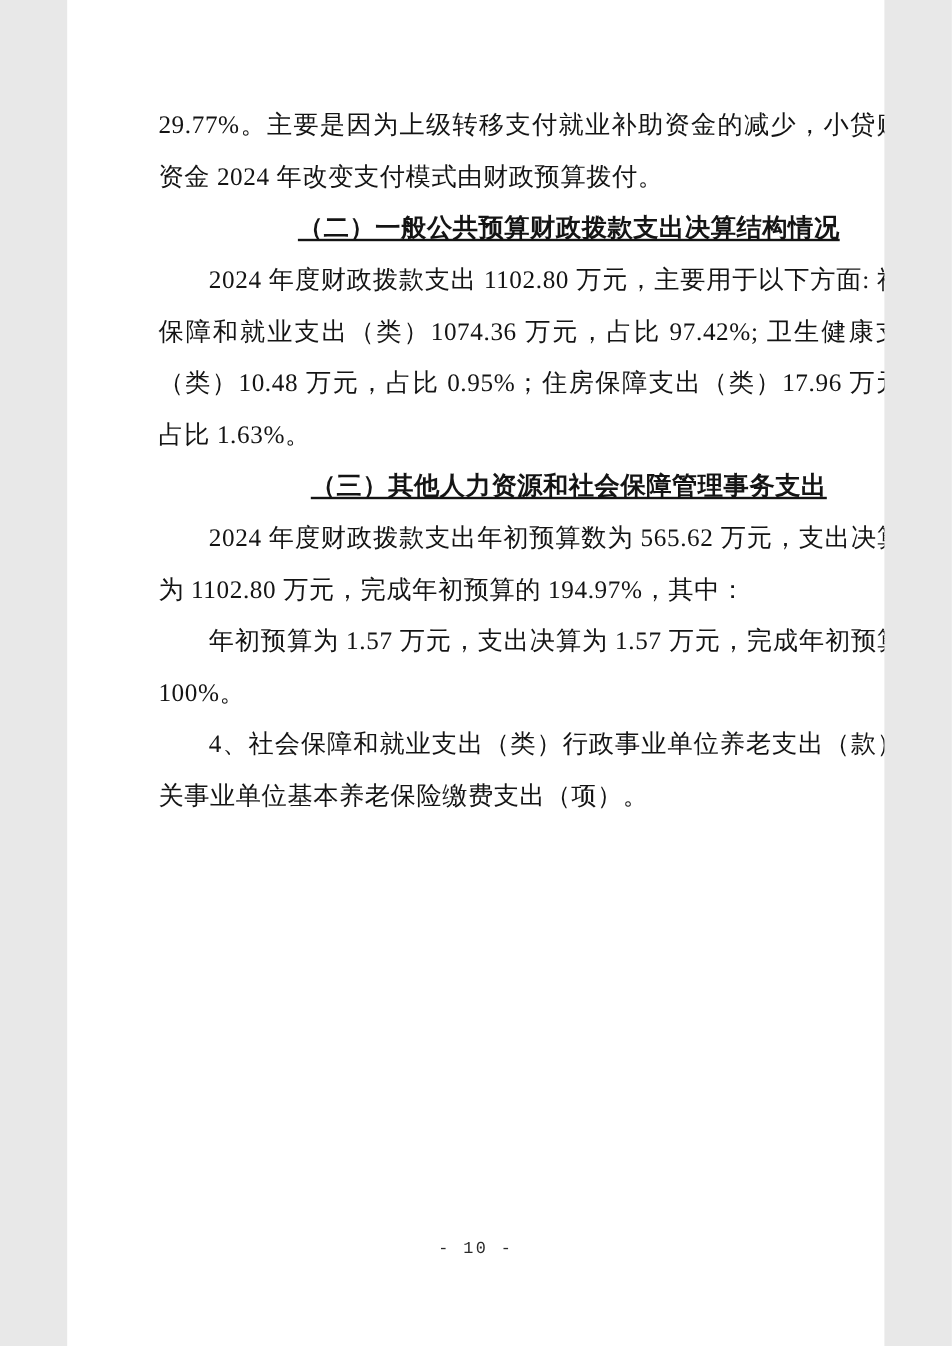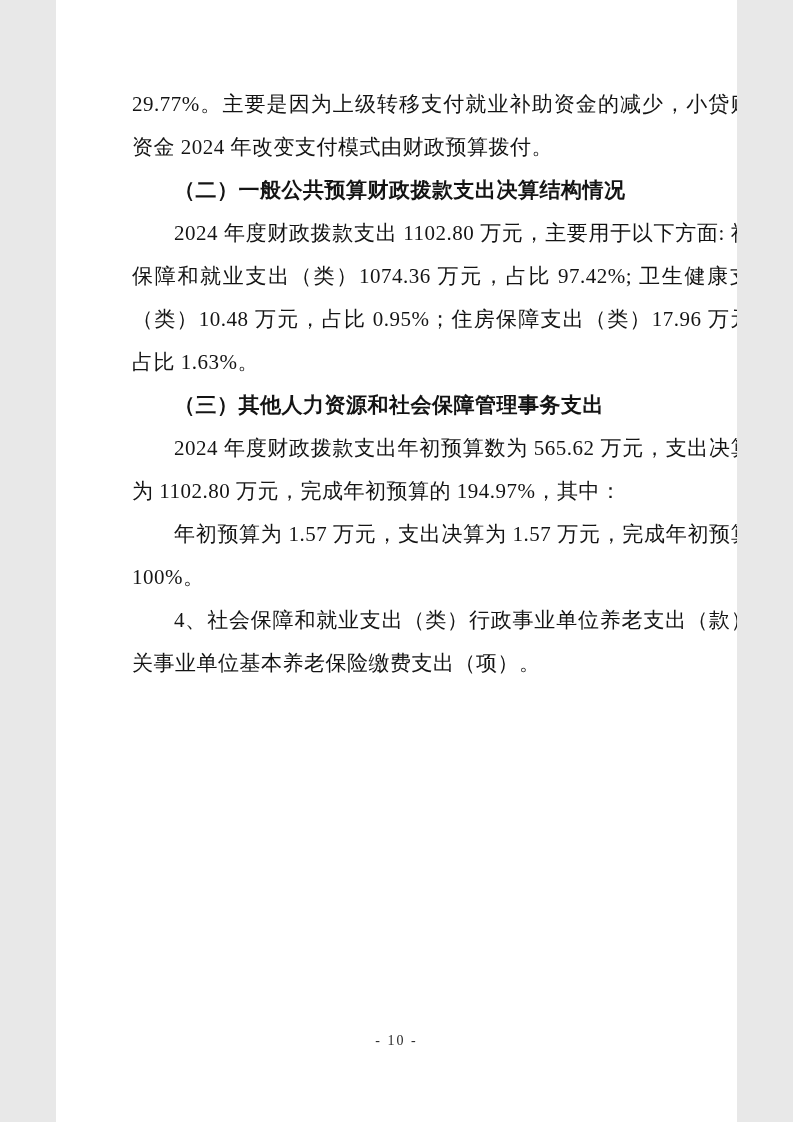--- a/index.html
+++ b/index.html
@@ -32,32 +32,33 @@
     text-justify: inter-ideograph;
     letter-spacing: 0.5px;
     word-break: break-all;
   }
   .content p.indent {
     text-indent: 2em;
   }
   .content p.heading {
     font-weight: bold;
     text-indent: 2em;
-    text-align: left;
+    text-align: center;
+    text-decoration: underline;
   }
   .footer {
     position: absolute;
     top: 1033px;
     left: 0;
     width: 100%;
     text-align: center;
     font-size: 14px;
     letter-spacing: 2px;
     color: #2a2a2a;
-    font-family: Liberation Serif, serif;
+    font-family: Liberation Mono, monospace;
   }
 </style>
 </head>
 <body>
 
 <div class="page">
   <div class="content">
     <p class="body">29.77%。主要是因为上级转移支付就业补助资金的减少，小贷贴息资金 2024 年改变支付模式由财政预算拨付。</p>
     <p class="heading">（二）一般公共预算财政拨款支出决算结构情况</p>
     <p class="body indent">2024 年度财政拨款支出 1102.80 万元，主要用于以下方面: 社会保障和就业支出（类）1074.36 万元，占比 97.42%; 卫生健康支出（类）10.48 万元，占比 0.95%；住房保障支出（类）17.96 万元，占比 1.63%。</p>

